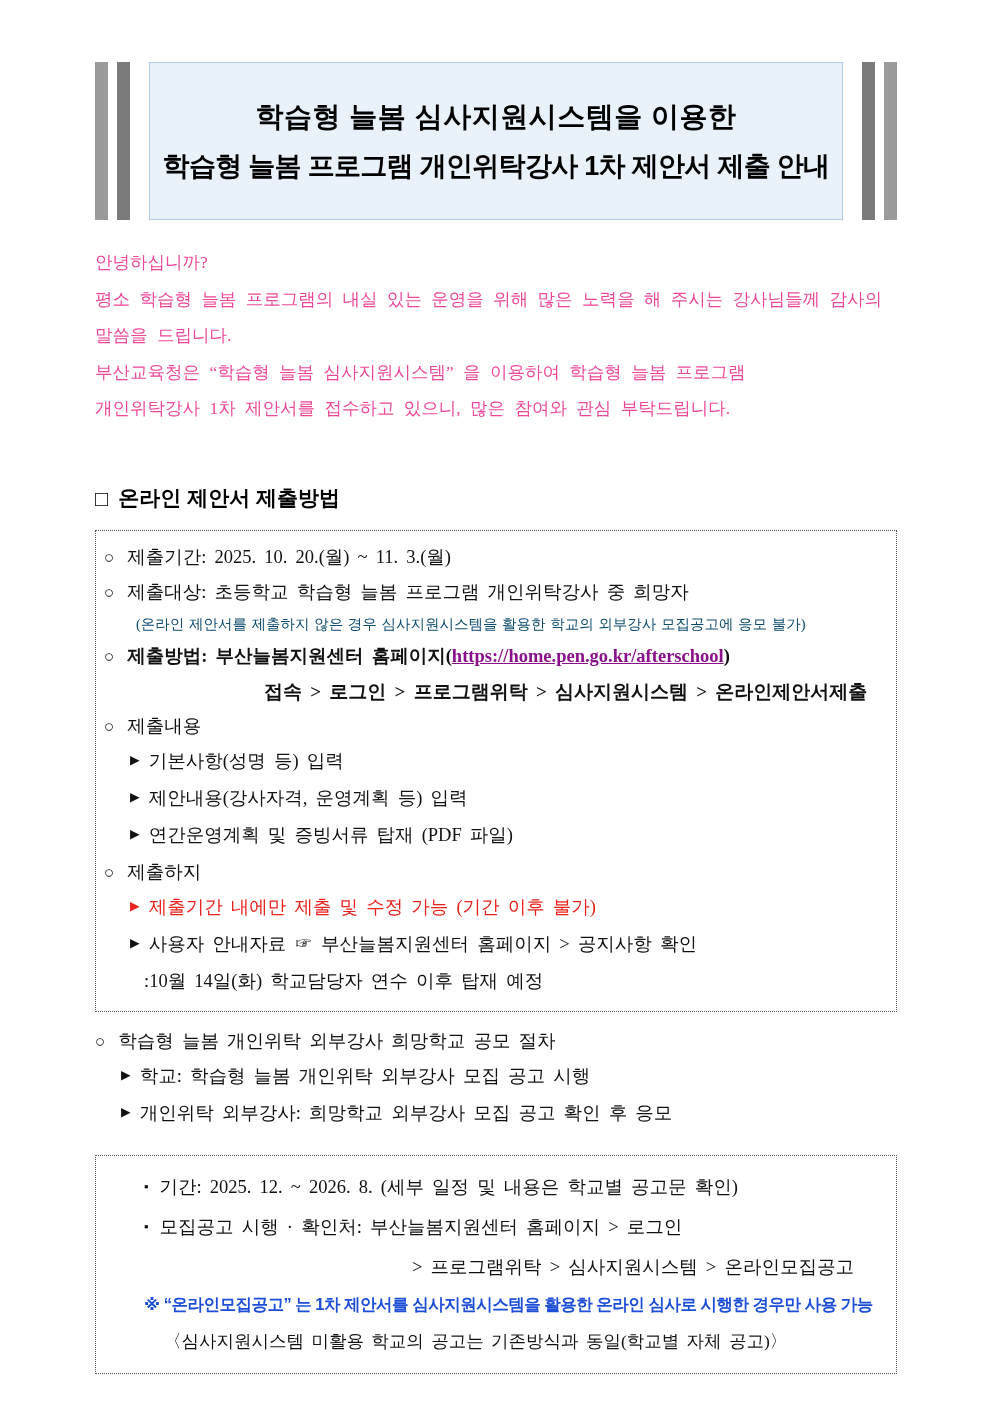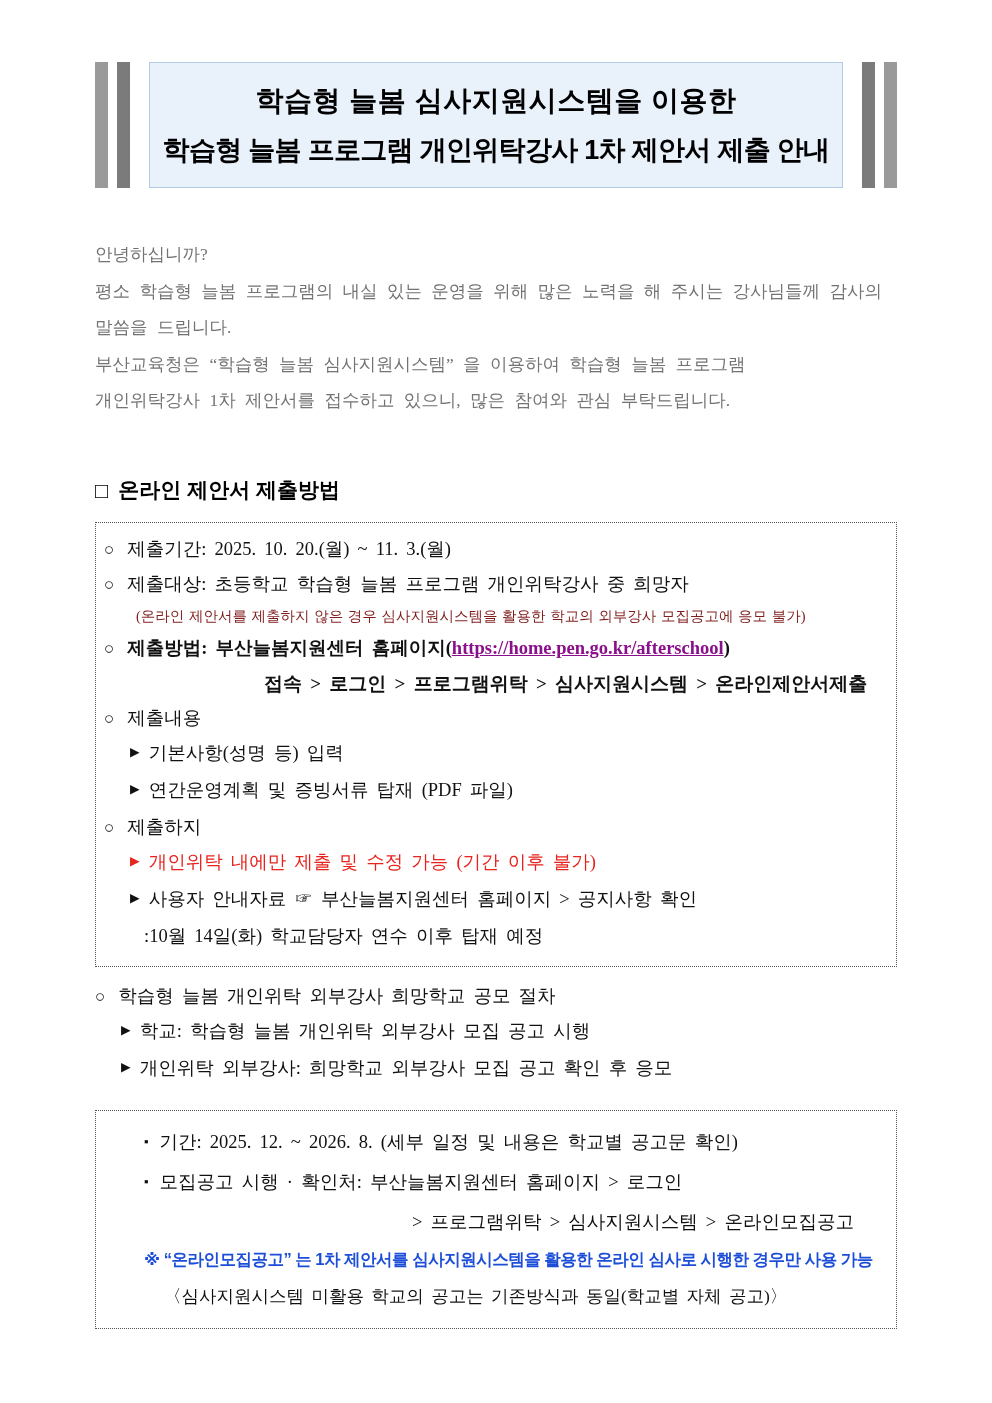--- a/index.html
+++ b/index.html
@@ -6,38 +6,38 @@
   html, body { background: #ffffff; }
   body {
     width: 992px; height: 1403px;
     position: relative; overflow: hidden;
     font-family: "Liberation Serif", "DejaVu Serif", serif;
     color: #111;
   }
   .content { position: absolute; left: 95px; top: 0; width: 802px; }
 
   
-  .masthead { margin-top: 62px; height: 126px; display: flex; align-items: stretch; }
+  .masthead { margin-top: 62px; height: 158px; display: flex; align-items: stretch; }
   .vbar { width: 13px; }
   .vbar.light { background: #9a9a9a; }
   .vbar.dark  { background: #7b7b7b; }
   .gap9  { width: 9px; }
   .gap19 { width: 19px; }
   .title-box {
     flex: 1; background: #e9f1fa; border: 1px solid #b3cce6;
     display: flex; flex-direction: column; justify-content: center;
     text-align: center; row-gap: 12px;
     font-family: "Liberation Sans", "DejaVu Sans", sans-serif;
     font-weight: bold; color: #000;
   }
   .title-box .t1 { font-size: 28px; letter-spacing: 0.5px; }
   .title-box .t2 { font-size: 27px; letter-spacing: -0.7px; white-space: nowrap; }
 
   
-  .greeting { margin-top: 48px; font-size: 17.5px; line-height: 36.5px; word-spacing: 5px; color: #737373; }
+  .greeting { margin-top: 24px; font-size: 17.5px; line-height: 36.5px; word-spacing: 5px; color: #ec4899; }
 
   
   .sec-head {
     font-family: "Liberation Sans", "DejaVu Sans", sans-serif;
     font-weight: bold; font-size: 21px; color: #000; line-height: 28px;
   }
   .sec-head .sq { font-weight: normal; font-size: 22px; margin-right: 10px; position: relative; top: 1px; }
   .sec-head.first { margin-top: 57px; }
   .sec-head.second { margin-top: 41px; }
 
@@ -45,21 +45,21 @@
   .dotted-box { border: 1px dotted #555; }
   .box1 { margin-top: 18px; padding: 9px 12px 12px 8px; }
   .box2 { margin-top: 22px; padding: 12px 10px 14px 8px; }
 
   
   .line { font-size: 18.5px; line-height: 35px; word-spacing: 3.5px; white-space: nowrap; }
   .cm { font-size: 17px; margin-right: 13px; }                 
   .tri { font-size: 12.5px; margin-right: 9px; position: relative; top: -3px; } 
   .sqm { font-size: 13px; margin-right: 11px; position: relative; top: -2px; }  
   .sub { padding-left: 26px; }
-  .note-red { color: #7f1d1d; font-size: 14.5px; line-height: 29px; padding-left: 32px; word-spacing: 1px; }
+  .note-red { color: #0c4a6e; font-size: 14.5px; line-height: 29px; padding-left: 32px; word-spacing: 1px; }
   .red { color: #e8231e; }
   .bold { font-weight: bold; }
   .url-link { color: #8a0f8a; font-weight: bold; text-decoration: underline; }
   .path-line { font-weight: bold; padding-left: 160px; font-size: 19px; }
   .guide-cont { padding-left: 40px; }
 
   
   .sched-intro { margin-top: 12px; }
   .b2-line { font-size: 18.5px; line-height: 38px; word-spacing: 3.5px; white-space: nowrap; }
   .b2-item { padding-left: 40px; }
@@ -115,27 +115,30 @@
       <span class="cm">○</span><span>제출방법: 부산늘봄지원센터 홈페이지(</span><a class="url-link" href="#">https://home.pen.go.kr/afterschool</a><span>)</span>
     </div>
     <div class="line path-line">접속 &gt; 로그인 &gt; 프로그램위탁 &gt; 심사지원시스템 &gt; 온라인제안서제출</div>
     <div class="line">
       <span class="cm">○</span><span>제출내용</span>
     </div>
     <div class="line sub">
       <span class="tri">▶</span><span>기본사항(성명 등) 입력</span>
     </div>
     <div class="line sub">
+      <span class="tri">▶</span><span>제안내용(강사자격, 운영계획 등) 입력</span>
+    </div>
+    <div class="line sub">
       <span class="tri">▶</span><span>연간운영계획 및 증빙서류 탑재 (PDF 파일)</span>
     </div>
     <div class="line">
       <span class="cm">○</span><span>제출하지</span>
     </div>
     <div class="line sub red">
-      <span class="tri">▶</span><span>개인위탁 내에만 제출 및 수정 가능 (기간 이후 불가)</span>
+      <span class="tri">▶</span><span>제출기간 내에만 제출 및 수정 가능 (기간 이후 불가)</span>
     </div>
     <div class="line sub">
       <span class="tri">▶</span><span>사용자 안내자료 ☞ 부산늘봄지원센터 홈페이지 &gt; 공지사항 확인</span>
     </div>
     <div class="line guide-cont">:10월 14일(화) 학교담당자 연수 이후 탑재 예정</div>
   </div>
 
 
   <div class="line sched-intro">
     <span class="cm">○</span><span>학습형 늘봄 개인위탁 외부강사 희망학교 공모 절차</span>

